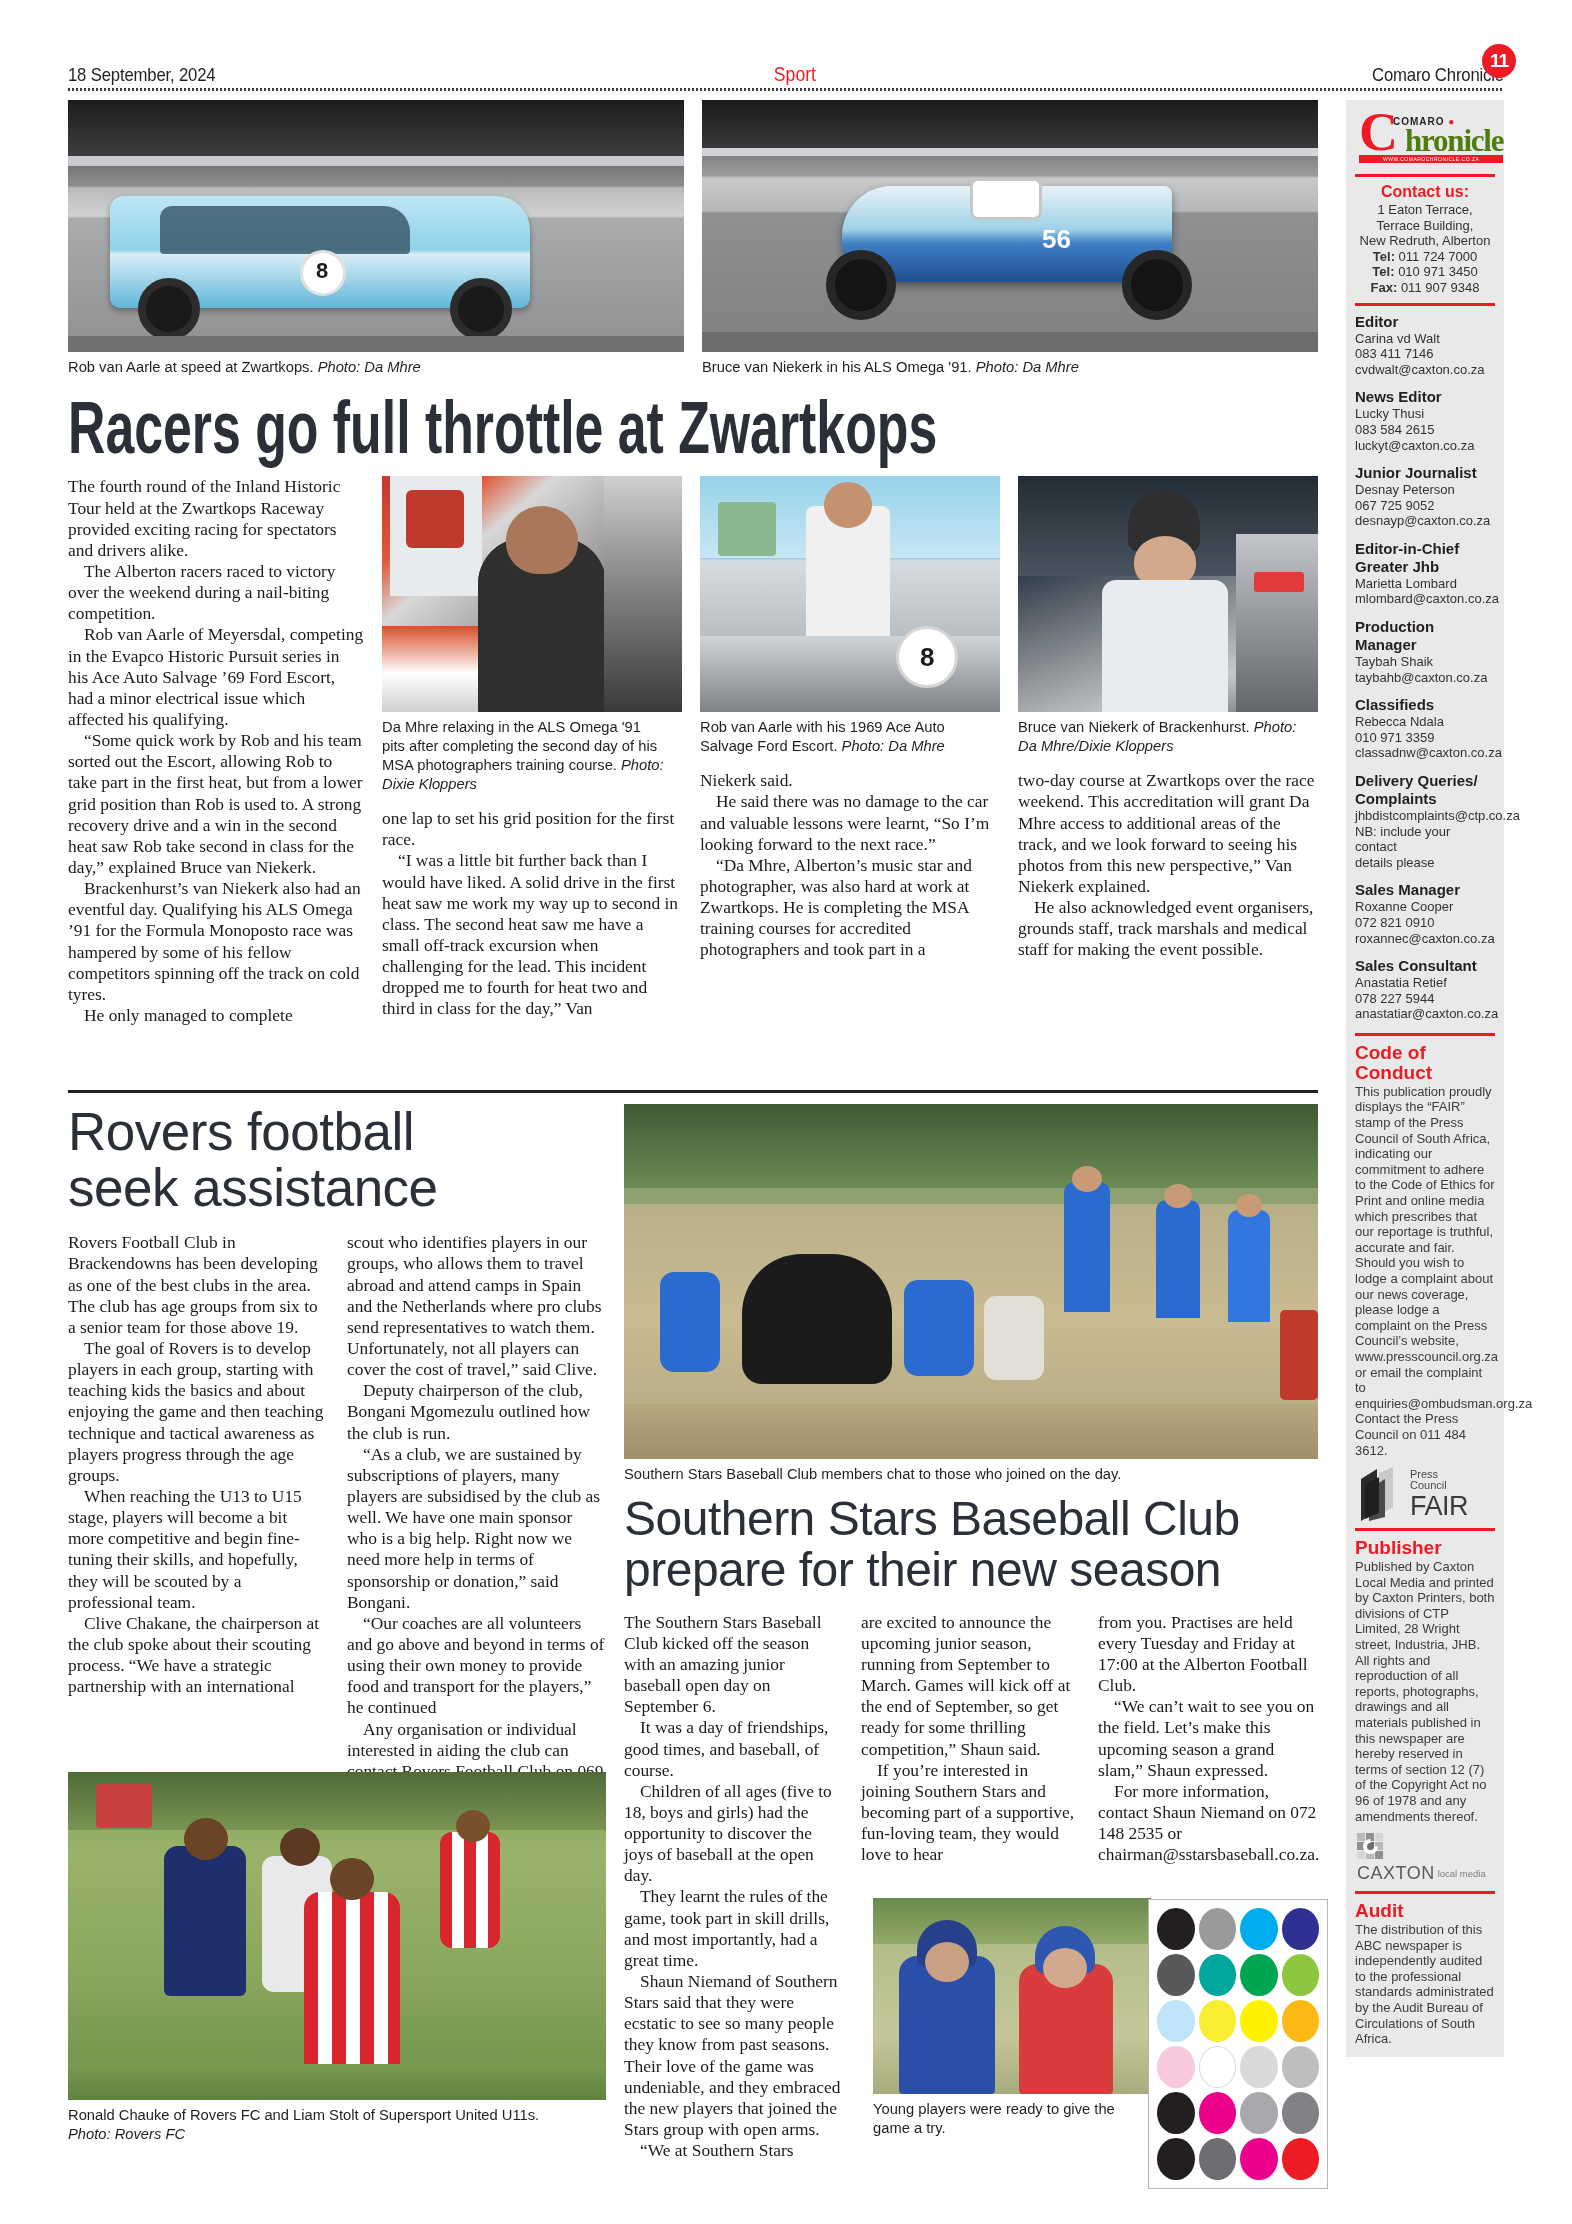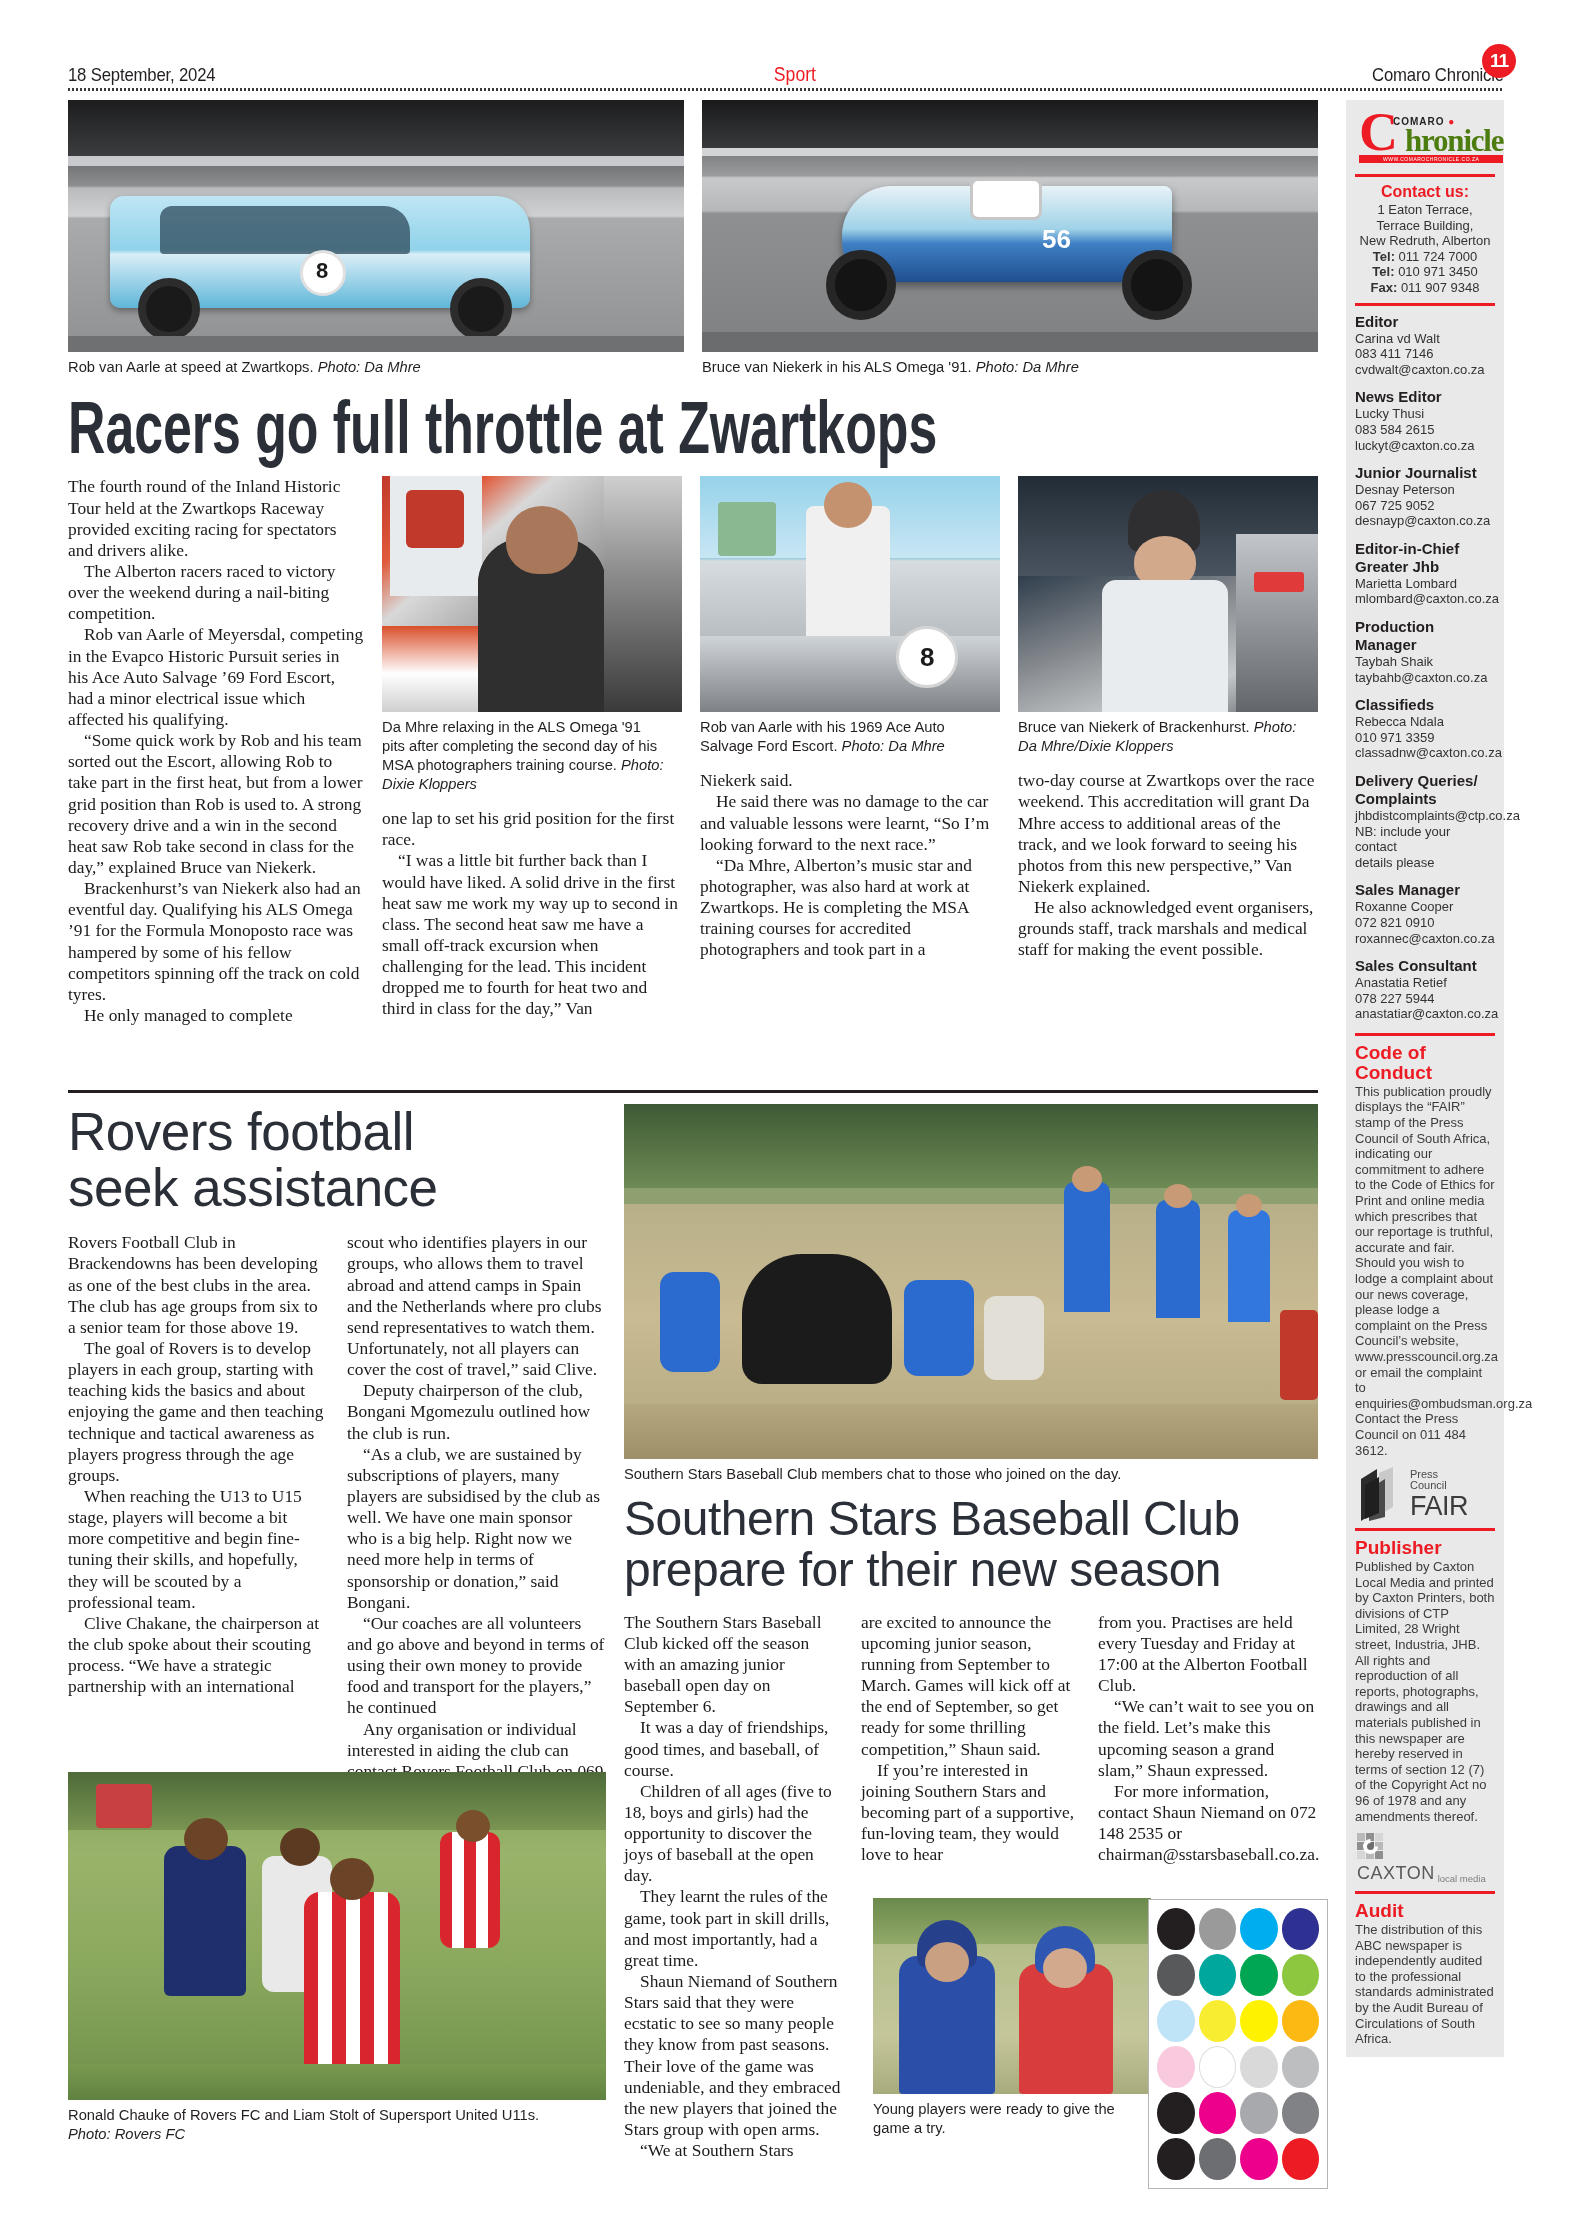--- a/index.html
+++ b/index.html
@@ -148,21 +148,21 @@
   .fair-word {
     font-family:"Liberation Sans", sans-serif; font-size:27px; color:#3c3c3c;
     letter-spacing:-0.5px; line-height:1; margin-top:1px;
   }
 
   
   .caxton { margin:9px 0 4px 2px; }
   .cax-grid { width:27px; height:27px; position:relative; margin-bottom:3px; }
   .cax-name {
     font-family:"Liberation Sans", sans-serif; font-size:18px; color:#5a5a5a;
-    letter-spacing:0.5px; display:flex; align-items:flex-end; gap:3px;
+    letter-spacing:0.5px; display:flex; align-items:center; gap:3px;
   }
   .cax-name span.lm { font-size:9.5px; color:#7d7d7d; letter-spacing:0; }
 
   
   .colorbar {
     position:absolute; left:1148px; top:1899px; width:180px; height:290px;
     background:#fff; border:1px solid #b5b5b5; display:grid;
     grid-template-columns:repeat(4,1fr); grid-auto-rows:1fr; gap:0; padding:6px;
   }
   .colorbar div { margin:2px; border-radius:50%; }

